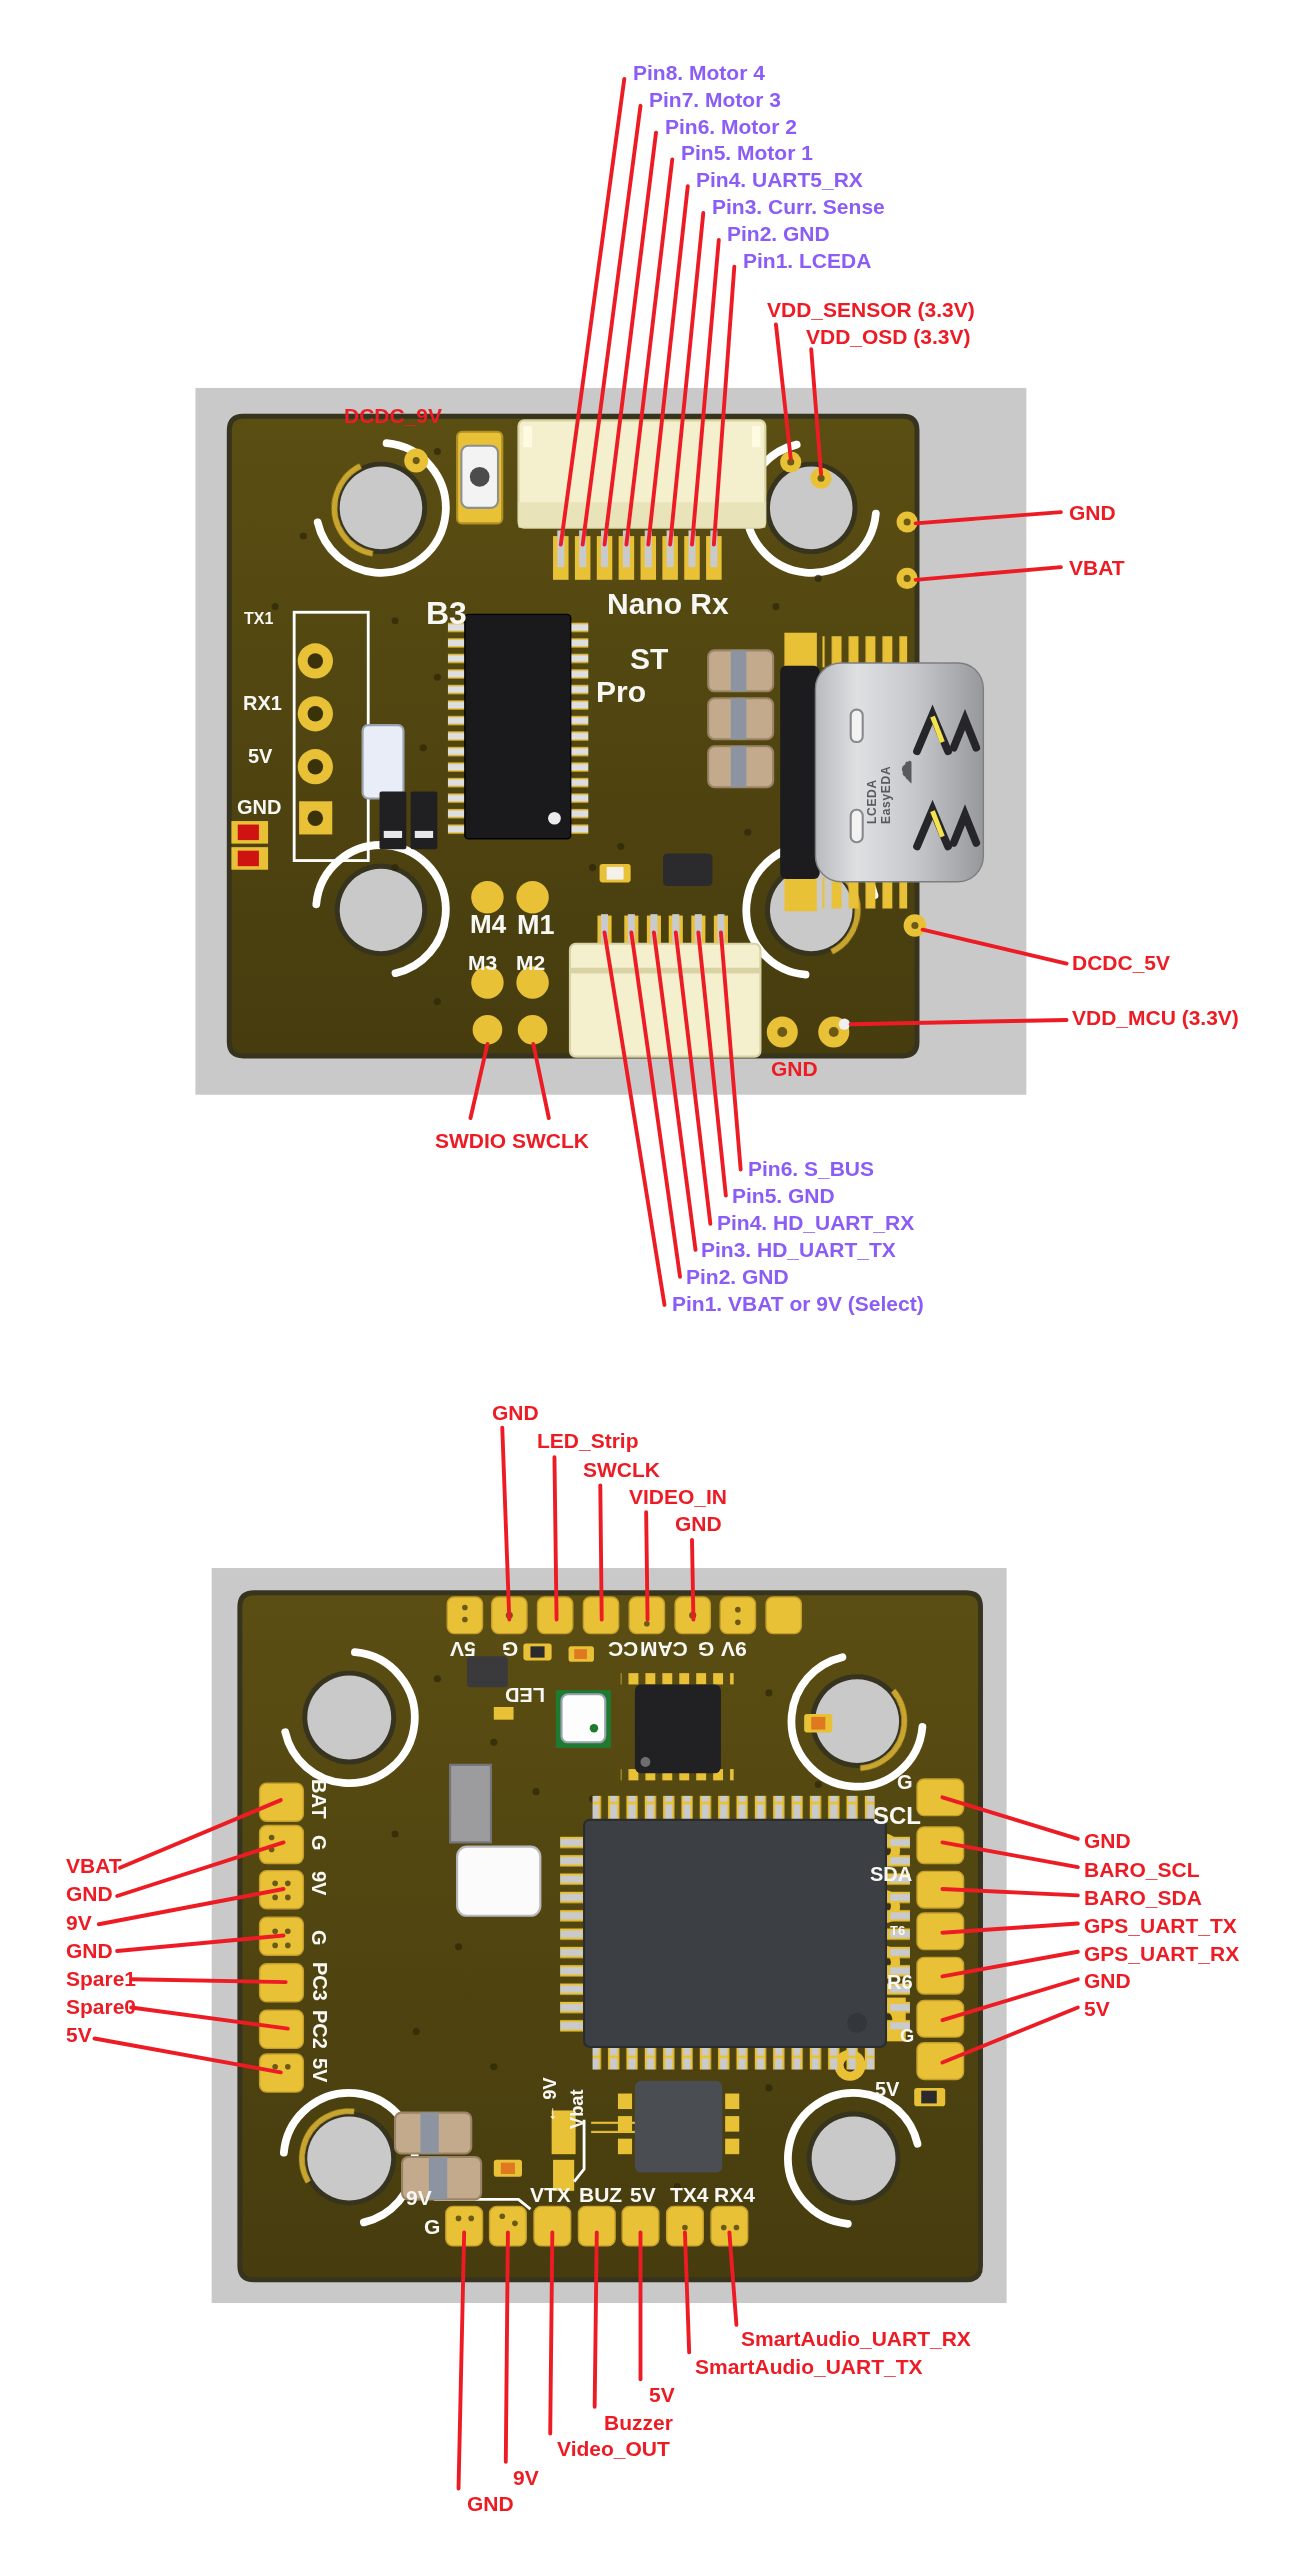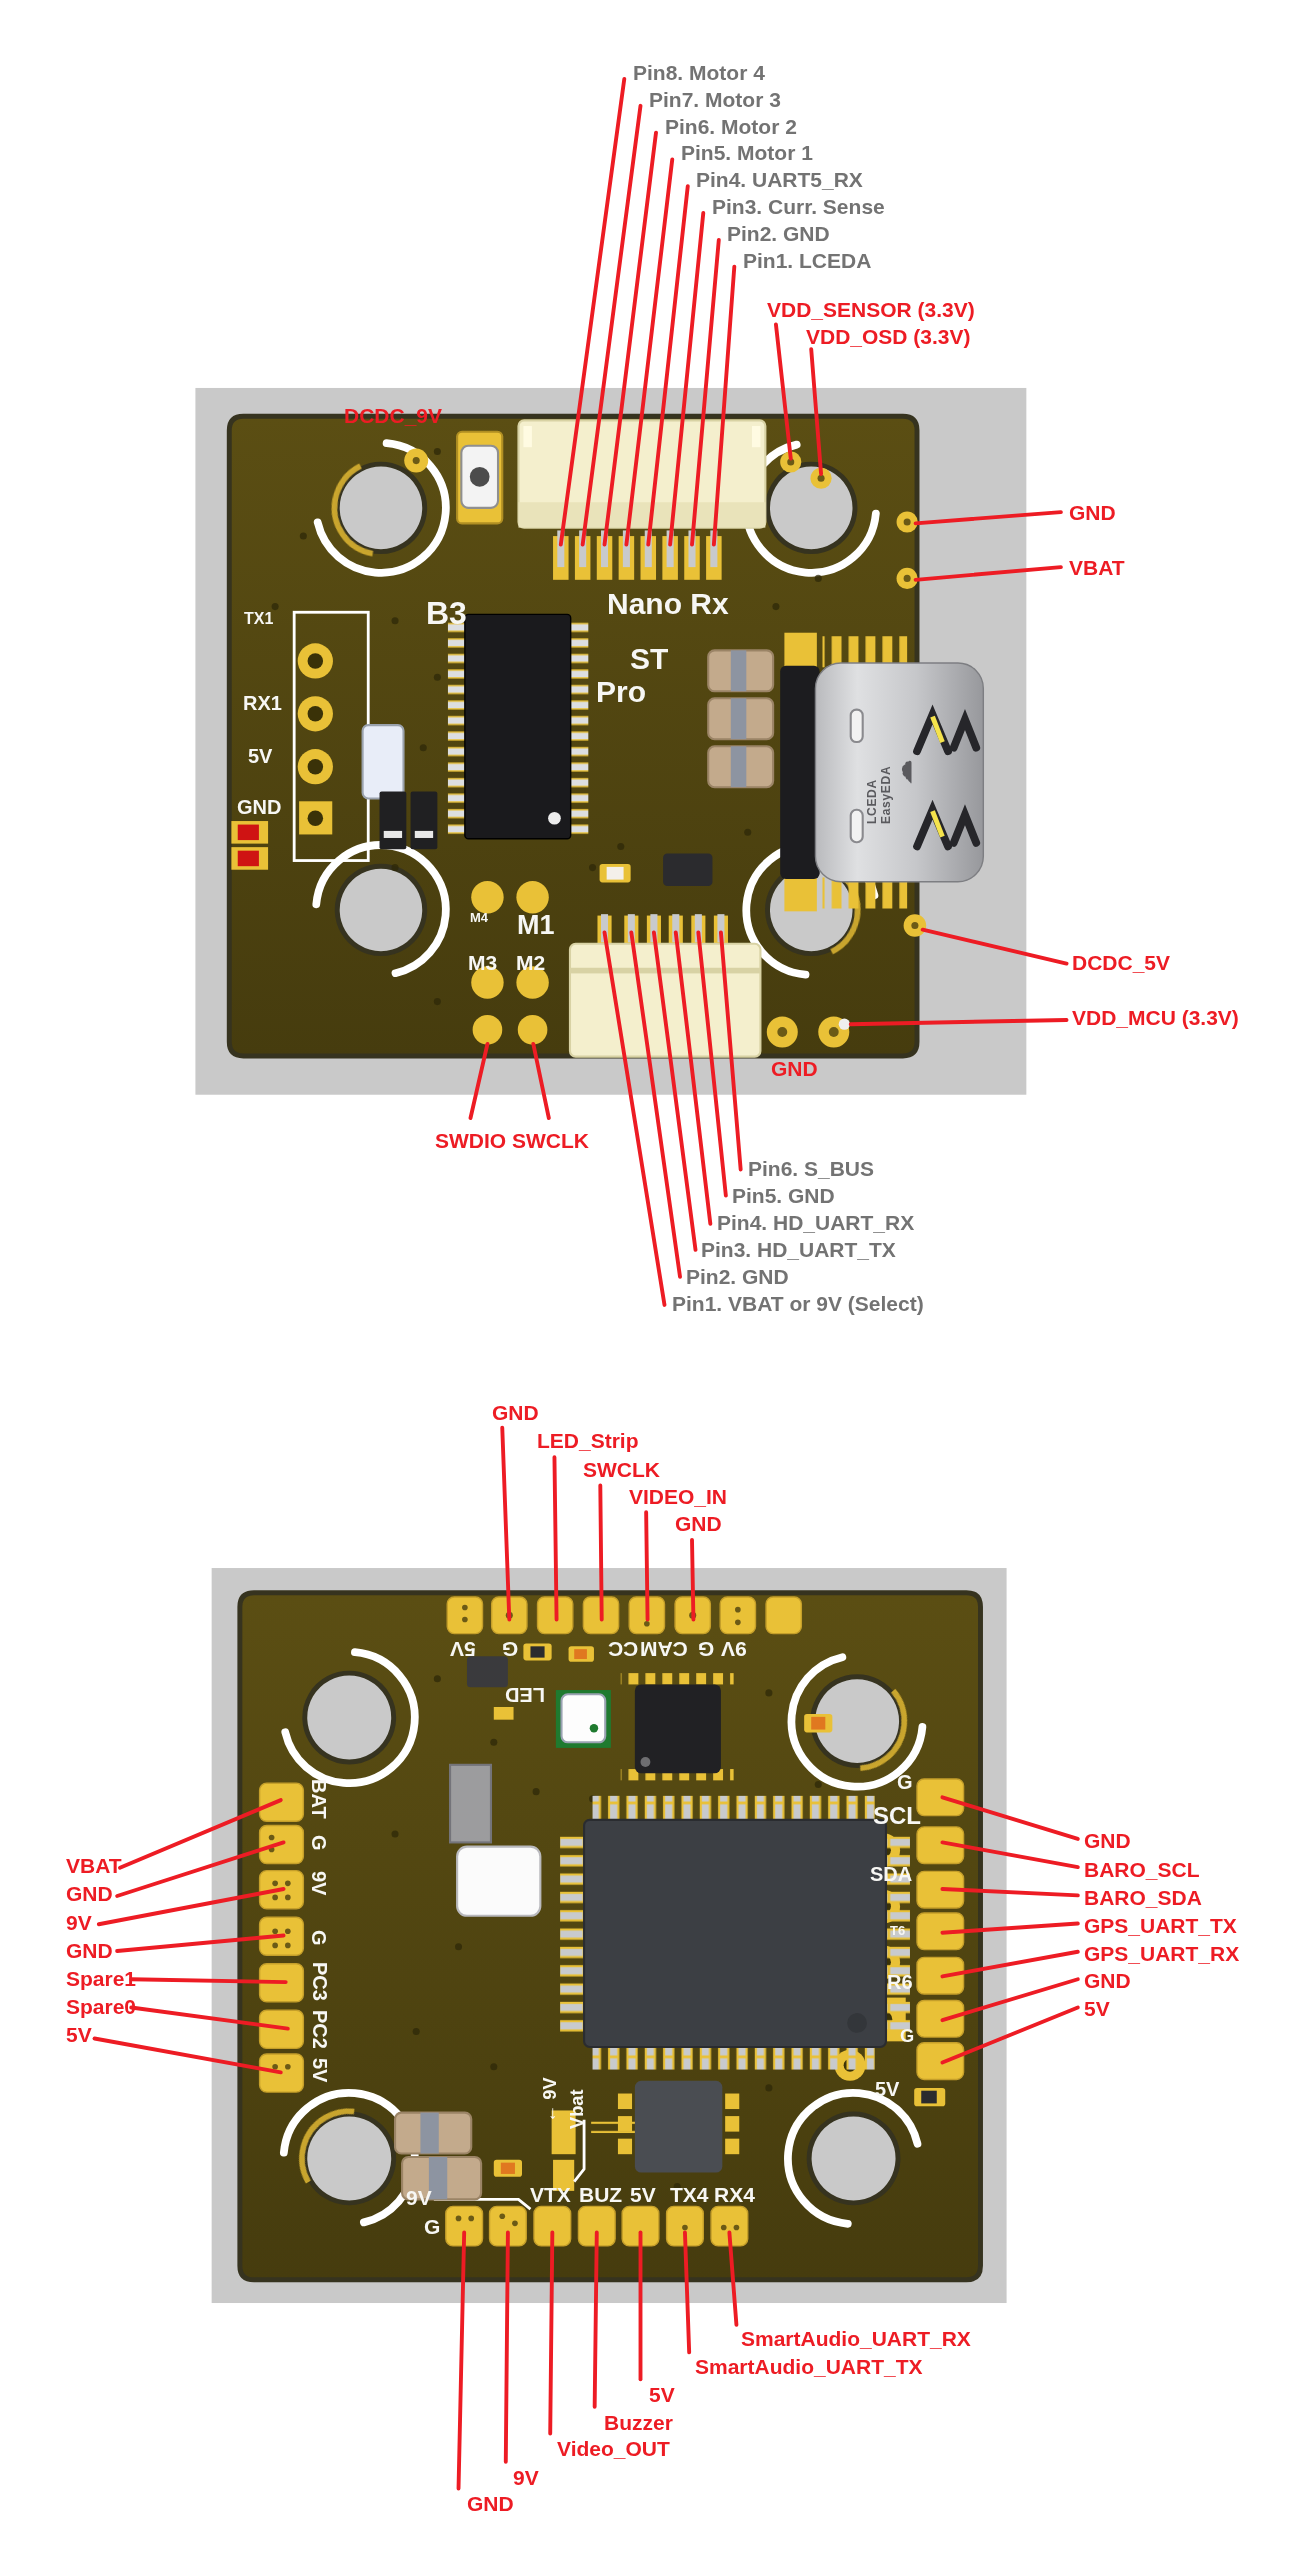--- a/index.html
+++ b/index.html
@@ -1,20 +1,20 @@
 <!DOCTYPE html>
 <html style="font-size:11.3px"><head>
 <meta charset="utf-8">
 <style>
   html,body{margin:0;padding:0;background:#fff;}
   #page{position:relative;width:1305px;height:2576px;background:#ffffff;overflow:hidden;
         font-family:"Liberation Sans",sans-serif;}
   svg{position:absolute;left:0;top:0;}
   .lbl{position:absolute;font-weight:bold;white-space:nowrap;line-height:1.05;}
-  .black{color:#737373;font-size:21px;}
+  .black{color:#8b5cf6;font-size:21px;}
   .red{color:#ed1c24;font-size:21px;}
   .silk{color:#f7f7f4;font-weight:bold;}
   .r180{transform:rotate(180deg);}
   .vert{writing-mode:vertical-rl;}
   .rotm90{transform:rotate(-90deg);transform-origin:0 0;}
   .usbtxt{color:#5a5a5e;font-weight:bold;font-size:12px;letter-spacing:0.7px;line-height:1.15;}
 </style>
 </head>
 <body>
 
@@ -460,21 +460,21 @@
 <div class="lbl black" style="left:672px;top:1293px">Pin1. VBAT or 9V (Select)</div>
 
 <div class="lbl silk" style="left:426px;top:597px;font-size:32px">B3</div>
 <div class="lbl silk" style="left:607px;top:588px;font-size:30px">Nano Rx</div>
 <div class="lbl silk" style="left:630px;top:643px;font-size:30px">ST</div>
 <div class="lbl silk" style="left:596px;top:676px;font-size:30px">Pro</div>
 <div class="lbl silk" style="left:244px;top:611px;font-size:16px">TX1</div>
 <div class="lbl silk" style="left:243px;top:693px;font-size:20px">RX1</div>
 <div class="lbl silk" style="left:248px;top:746px;font-size:20px">5V</div>
 <div class="lbl silk" style="left:237px;top:797px;font-size:20px">GND</div>
-<div class="lbl silk" style="left:470px;top:911px;font-size:13px">M4</div>
+<div class="lbl silk" style="left:470px;top:911px;font-size:26px">M4</div>
 <div class="lbl silk" style="left:517px;top:911px;font-size:27px">M1</div>
 <div class="lbl silk" style="left:468px;top:952px;font-size:21px">M3</div>
 <div class="lbl silk" style="left:516px;top:952px;font-size:21px">M2</div>
 <div class="lbl usbtxt rotm90" style="left:866px;top:824px">
   <span>LCEDA</span><br>
   <span>EasyEDA</span>
 </div>
 <div class="lbl rotm90" style="left:890px;top:784px;font-size:24px;color:#5a5a5e">☁</div>
 
 <div class="lbl red" style="left:492px;top:1402px">GND</div>

